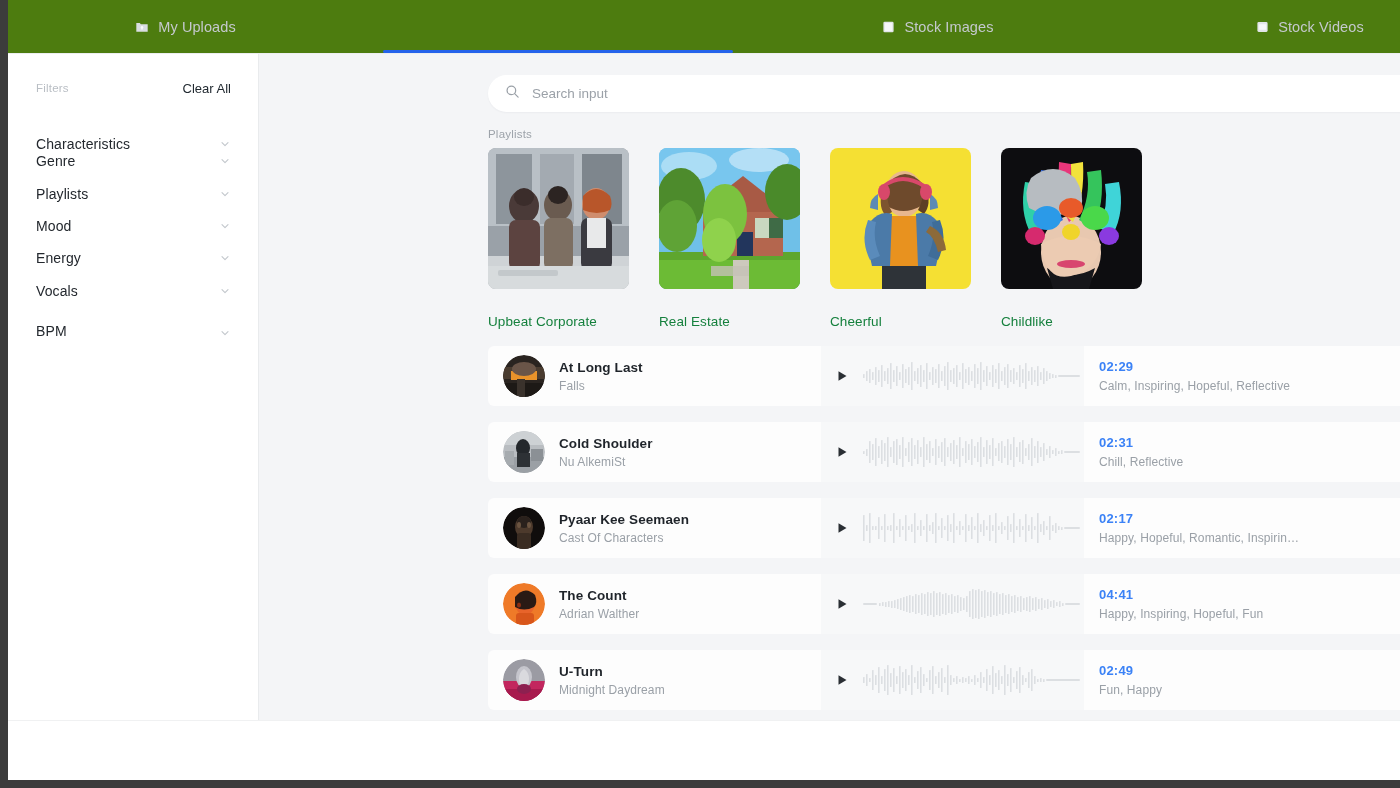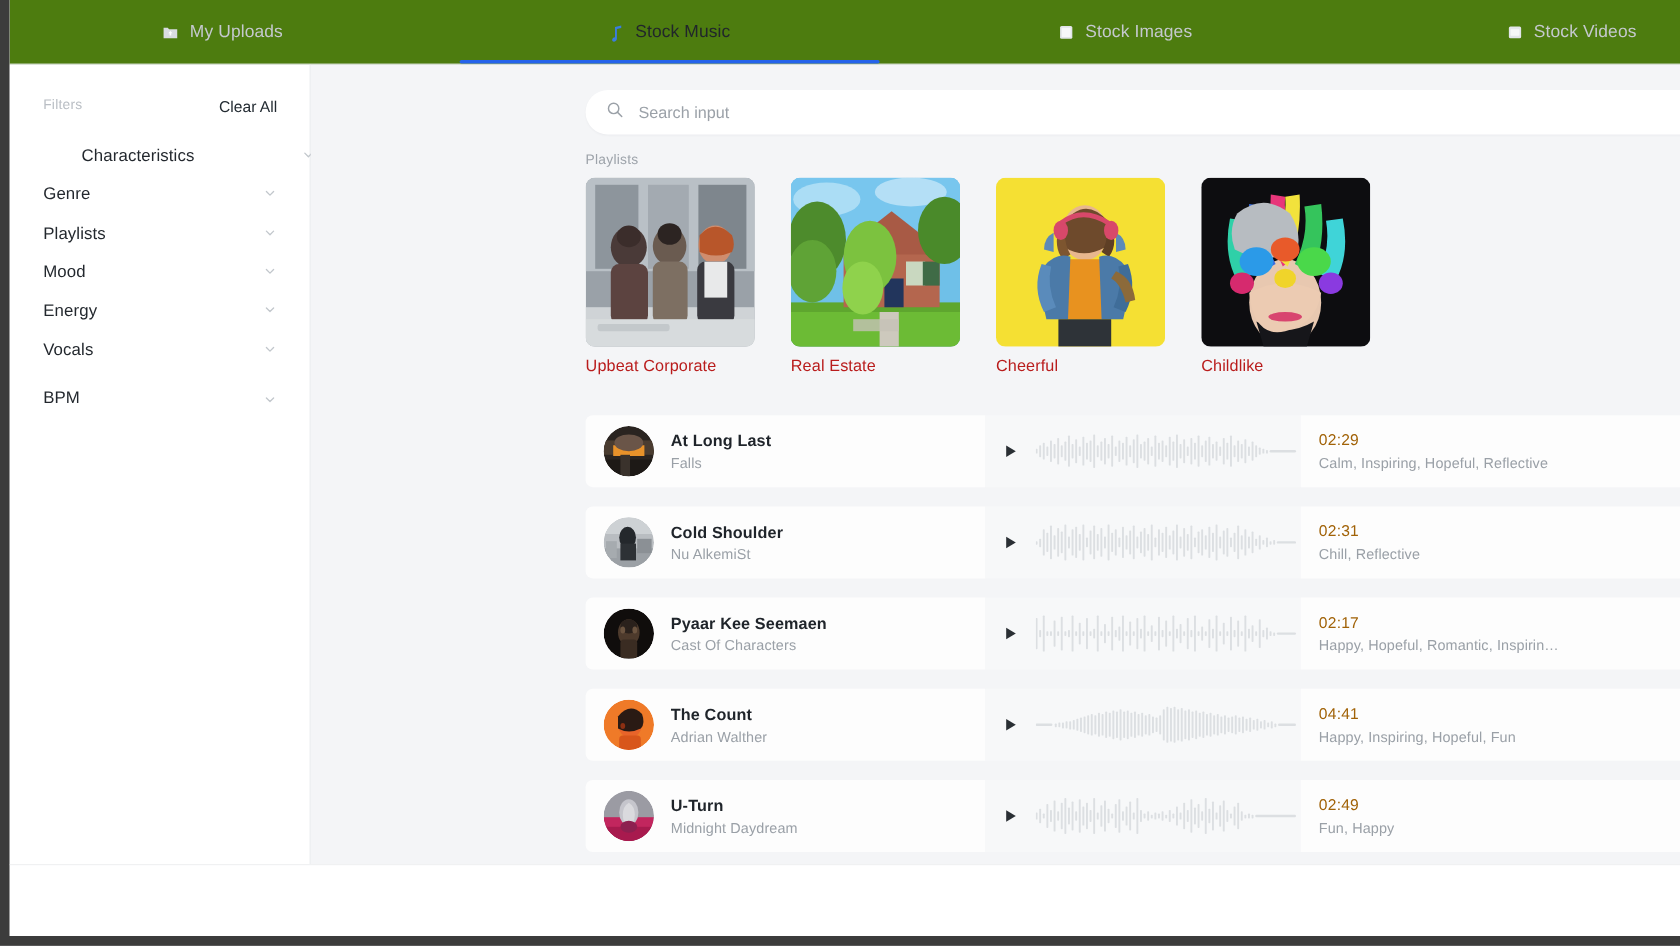--- a/index.html
+++ b/index.html
@@ -105,22 +105,22 @@
     display: flex; gap: 30px;
   }
   .pl-card { width: 141px; cursor: pointer; }
   .pl-thumb {
     width: 141px; height: 141px;
     border-radius: 8px;
     overflow: hidden;
     position: relative;
   }
   .pl-name {
-    margin-top: 8px;
-    font-size: 13.5px; color: #b91c1c; letter-spacing: .1px;
+    margin-top: 25px;
+    font-size: 13.5px; color: #15803d; letter-spacing: .1px;
     white-space: nowrap;
   }
 
   
   #tracks { position: absolute; left: 229px; top: 292px; width: 1163px; }
   .track {
     position: relative;
     height: 60px;
     margin-bottom: 16px;
     display: flex; align-items: center;
@@ -157,21 +157,21 @@
   .wave-box { width: 222px; height: 34px; position: relative; overflow: hidden; }
   .wave-box svg { display: block; }
   .tr-right {
     width: 567px; height: 60px;
     background: #fdfdfd;
     border-radius: 0 6px 6px 0;
     display: flex; align-items: center; justify-content: space-between;
     padding: 0 21px 0 15px;
   }
   .tr-info { }
-  .tr-dur { font-size: 13px; color: #a16207; letter-spacing: .2px; }
+  .tr-dur { font-size: 13px; color: #3b82f6; letter-spacing: .2px; font-weight: bold; }
   .tr-tags { margin-top: 5px; font-size: 12px; color: #9aa0a7; letter-spacing: .1px; white-space: nowrap; }
 
   
   #bottom-strip {
     position: absolute; left: 0; top: 720px;
     width: 1392px; height: 60px;
     background: #ffffff;
     border-top: 1px solid #f0f1f2;
   }
 </style>
@@ -184,28 +184,20 @@
     <div class="tab inactive" style="left:100px;width:155px;">
       <span class="ticon">
         <svg width="14" height="14" viewBox="0 0 16 16">
             <path d="M1.5 3.5h4l1.2 1.4h7.8v8.6H1.5z" fill="#d9dde1"></path>
             <path d="M8 6.6l2 2.1H8.8v2.2H7.2V8.7H6z" fill="#fff"></path>
           </svg>
       </span>
       <span class="tab-label">My Uploads</span>
     </div>
 
-    <div class="tab active" style="left:375px;width:350px;">
-      <span class="ticon">
-        <svg width="13" height="15" viewBox="0 0 12 15">
-            <path d="M5 11.3V2.6l5.2-1.3v2L6.6 4.2v8.1q0 1.2-1 1.9-1 .7-2.1.4-.9-.3-.9-1.3 0-1.1 1-1.8.9-.6 1.4-.2z" fill="#3b7ddd"></path>
-          </svg>
-      </span>
-      <span class="tab-label">Stock Music</span>
-    </div>
 
     <div class="tab inactive" style="left:855px;width:150px;">
       <span class="ticon">
         <svg width="13" height="14" viewBox="0 0 14 15">
             <rect x="1.5" y="1.8" width="11" height="11.4" rx="1.4" fill="#e2e5e9"></rect>
             <rect x="3" y="3.3" width="8" height="8.4" rx=".8" fill="#f6f7f8"></rect>
           </svg>
       </span>
       <span class="tab-label">Stock Images</span>
     </div>
@@ -222,21 +214,21 @@
 
     <div class="tab-underline"></div>
   </div>
 
   <div id="sidebar">
     <div id="filters-head">
       <span id="filters-title">Filters</span>
       <span id="clear-all">Clear All</span>
     </div>
 
-    <div class="filter-row" style="top:59px;margin-left:32px;">
+    <div class="filter-row" style="top:74px;">
       <span class="filter-label">Characteristics</span>
       <span class="chev">
           <svg width="12" height="12" viewBox="0 0 12 12">
             <path d="M3 4.6l3 3 3-3" stroke="#c2c7cc" stroke-width="1.1" fill="none" stroke-linecap="round" stroke-linejoin="round"></path>
           </svg>
         </span>
     </div>
     <div class="filter-row" style="top:91px;">
       <span class="filter-label">Genre</span>
       <span class="chev">

